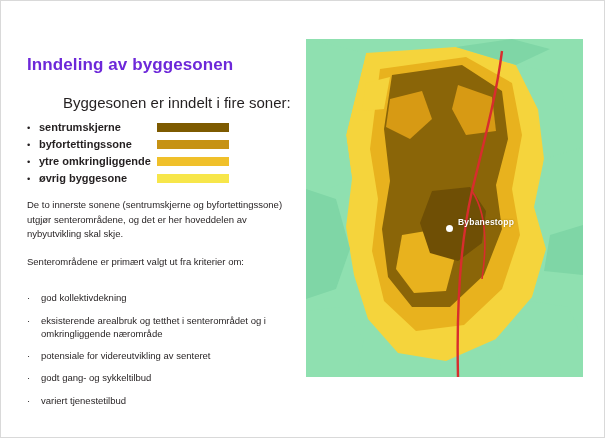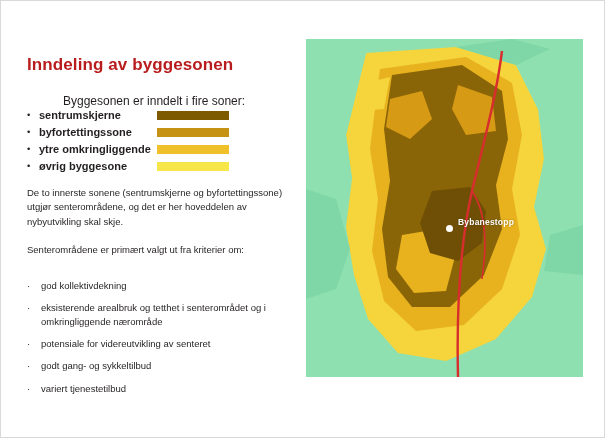--- a/index.html
+++ b/index.html
@@ -28,25 +28,25 @@
     position: absolute;
     left: 26px;
     top: 54px;
     width: 270px;
   }
   .title {
     font-size: 17px;
     font-weight: bold;
     letter-spacing: 0.1px;
     margin: 0 0 18px 0;
-    color: #b91c1c;
+    color: #6d28d9;
   }
   .intro {
-    font-size: 12px;
-    margin: 0 0 0 0;
+    font-size: 15px;
+    margin: 0 0 8px 0;
     line-height: 1.35;
     padding-left: 36px;
   }
   .zones {
     margin: 0 0 14px 0;
     padding: 0;
     list-style: none;
   }
   .zone-row {
     display: flex;

